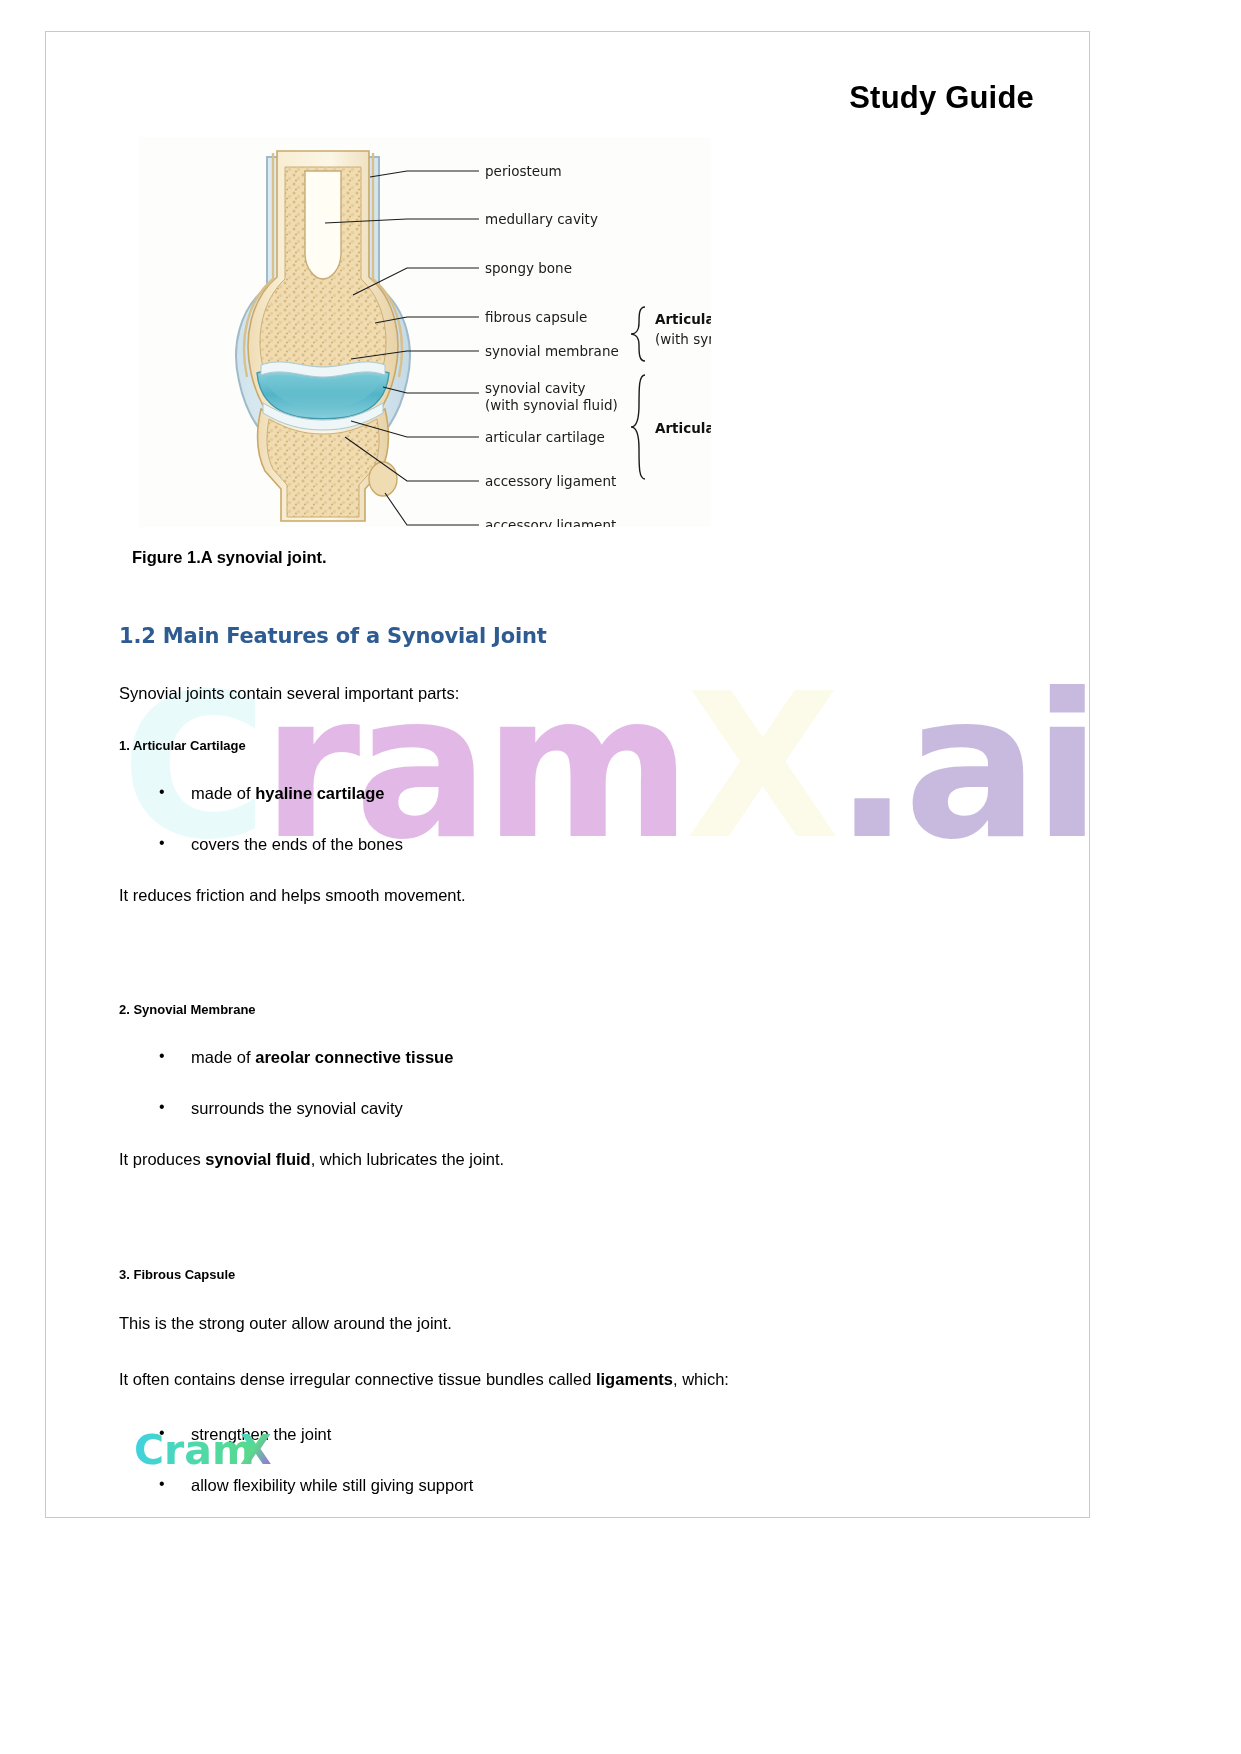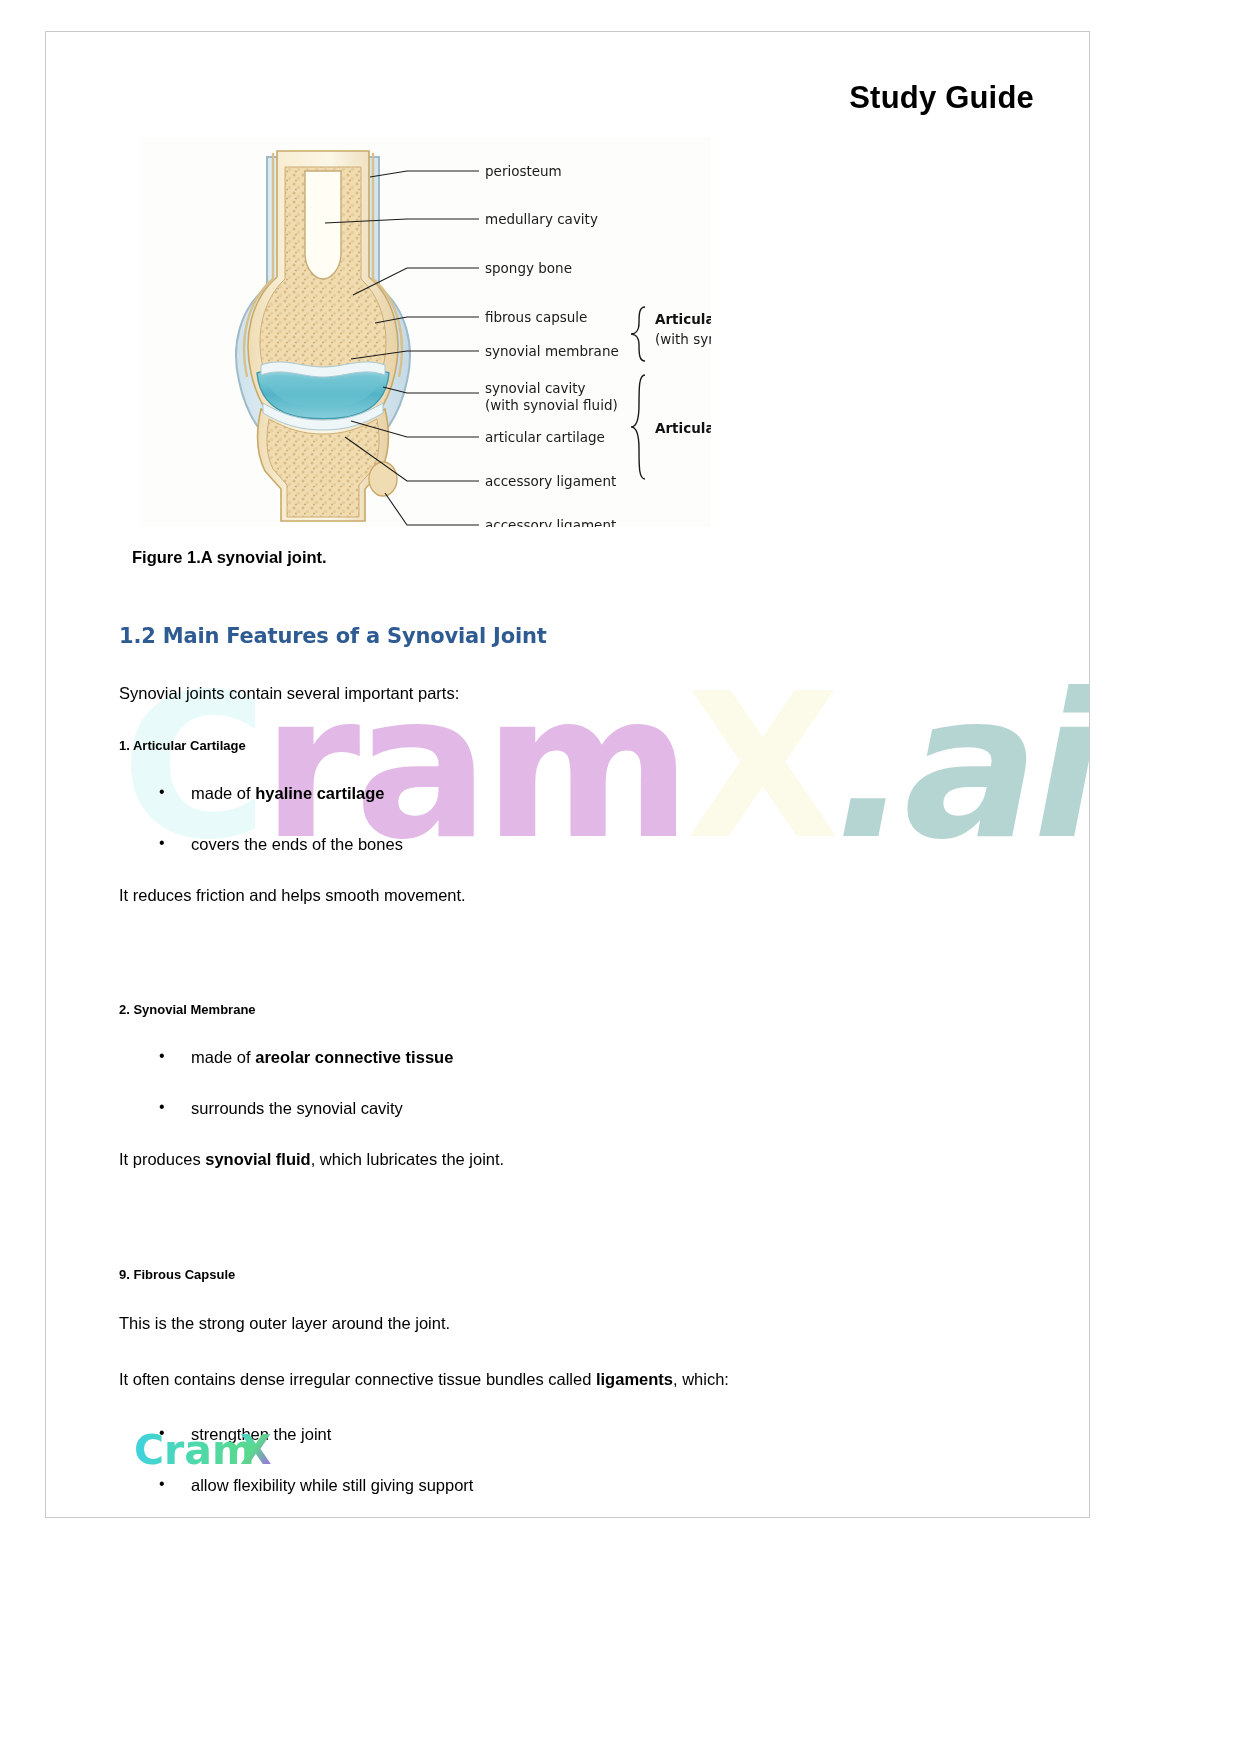--- a/index.html
+++ b/index.html
@@ -42,21 +42,21 @@
     font-family: "DejaVu Sans", sans-serif;
     font-weight: bold;
     font-size: 200px;
     letter-spacing: -6px;
     line-height: 230px;
     opacity: 0.30;
   }
   .wm-c   { color: #b8f0f5; }
   .wm-ram { color: #a21caf; }
   .wm-x   { color: #f7f0b8; }
-  .wm-ai  { color: #0f766e; font-style: italic; }
+  .wm-ai  { color: #4c1d95; }
 
   
   .doc-title {
     position: absolute;
     right: 55px;
     top: 48px;
     font-size: 31px;
     font-weight: bold;
     color: #000000;
     letter-spacing: 0.2px;
@@ -289,23 +289,23 @@
 
     <ul class="bullets">
       <li><span>made of </span><b>areolar connective tissue</b></li>
       <li>surrounds the synovial cavity</li>
     </ul>
 
     <p class="body"><span>It produces </span><b>synovial fluid</b><span>, which lubricates the joint.</span></p>
 
     <div class="gap-lg"></div>
 
-    <p class="sub">9. Fibrous Capsule</p>
-
-    <p class="body">This is the strong outer layer around the joint.</p>
+    <p class="sub">3. Fibrous Capsule</p>
+
+    <p class="body">This is the strong outer allow around the joint.</p>
 
     <p class="body"><span>It often contains dense irregular connective tissue bundles called </span><b>ligaments</b><span>, which:</span></p>
 
     <ul class="bullets">
       <li>strengthen the joint</li>
       <li>allow flexibility while still giving support</li>
     </ul>
   </div>
 
   <div class="footer-logo">

